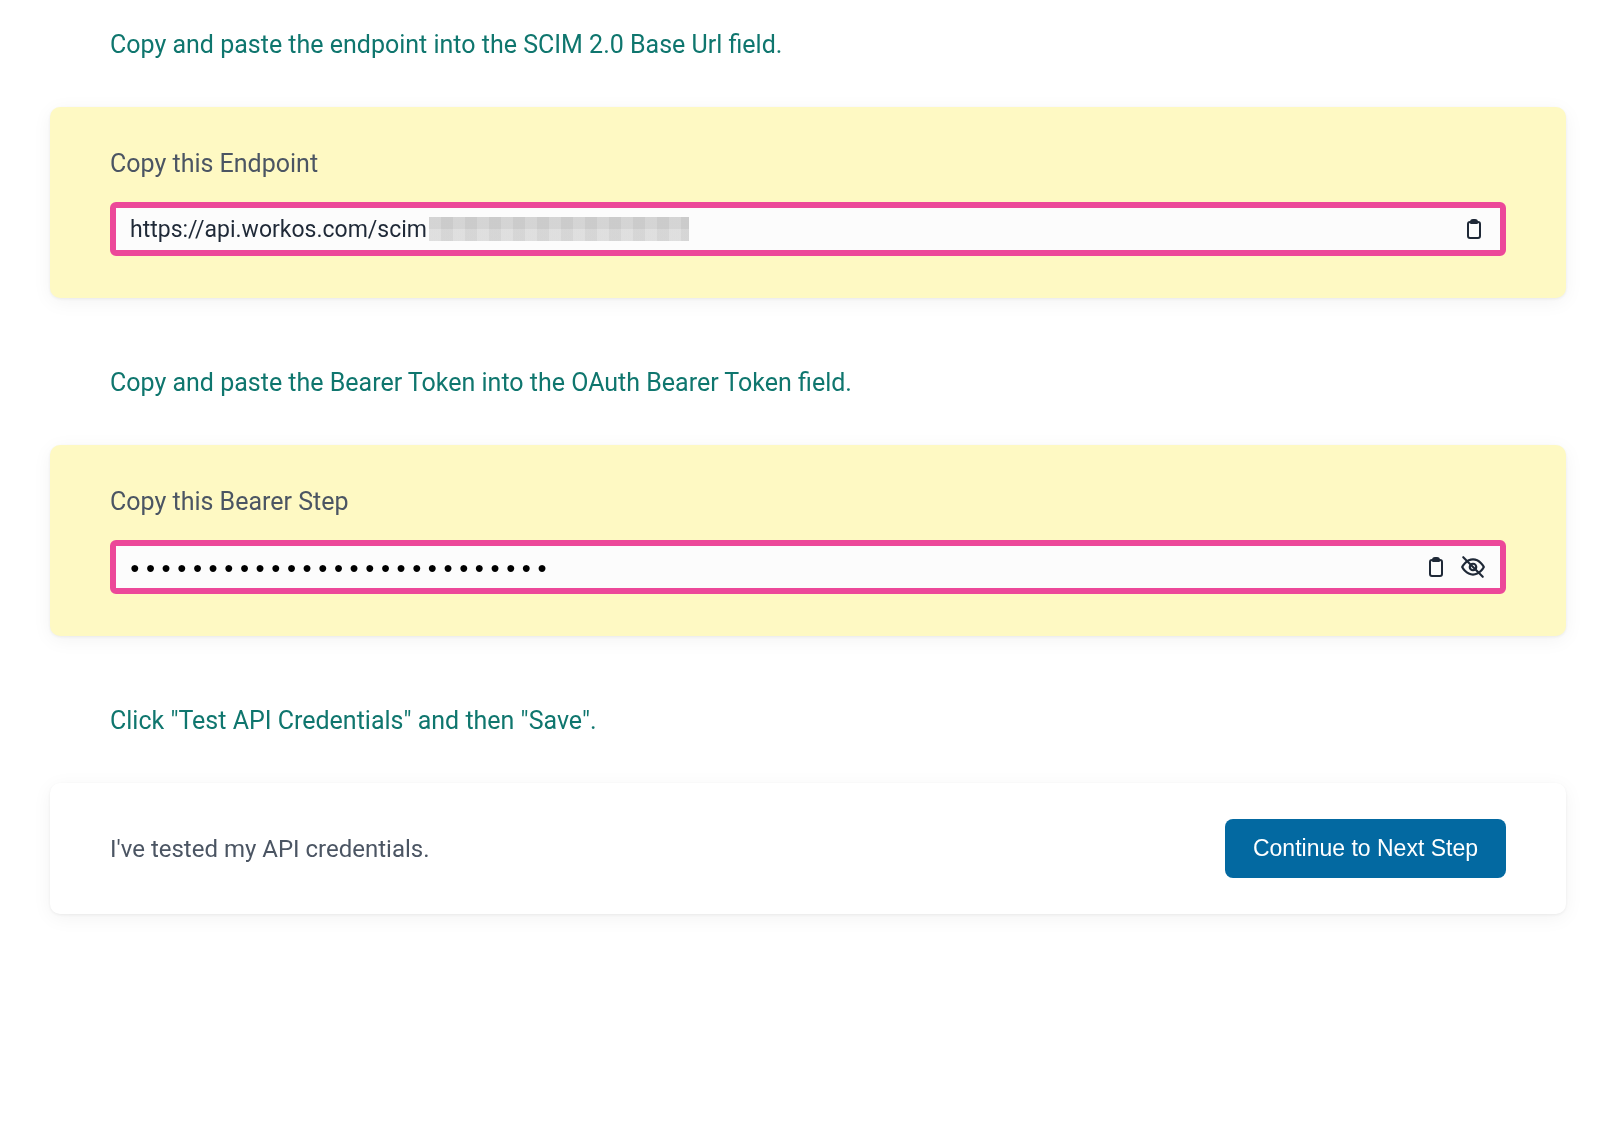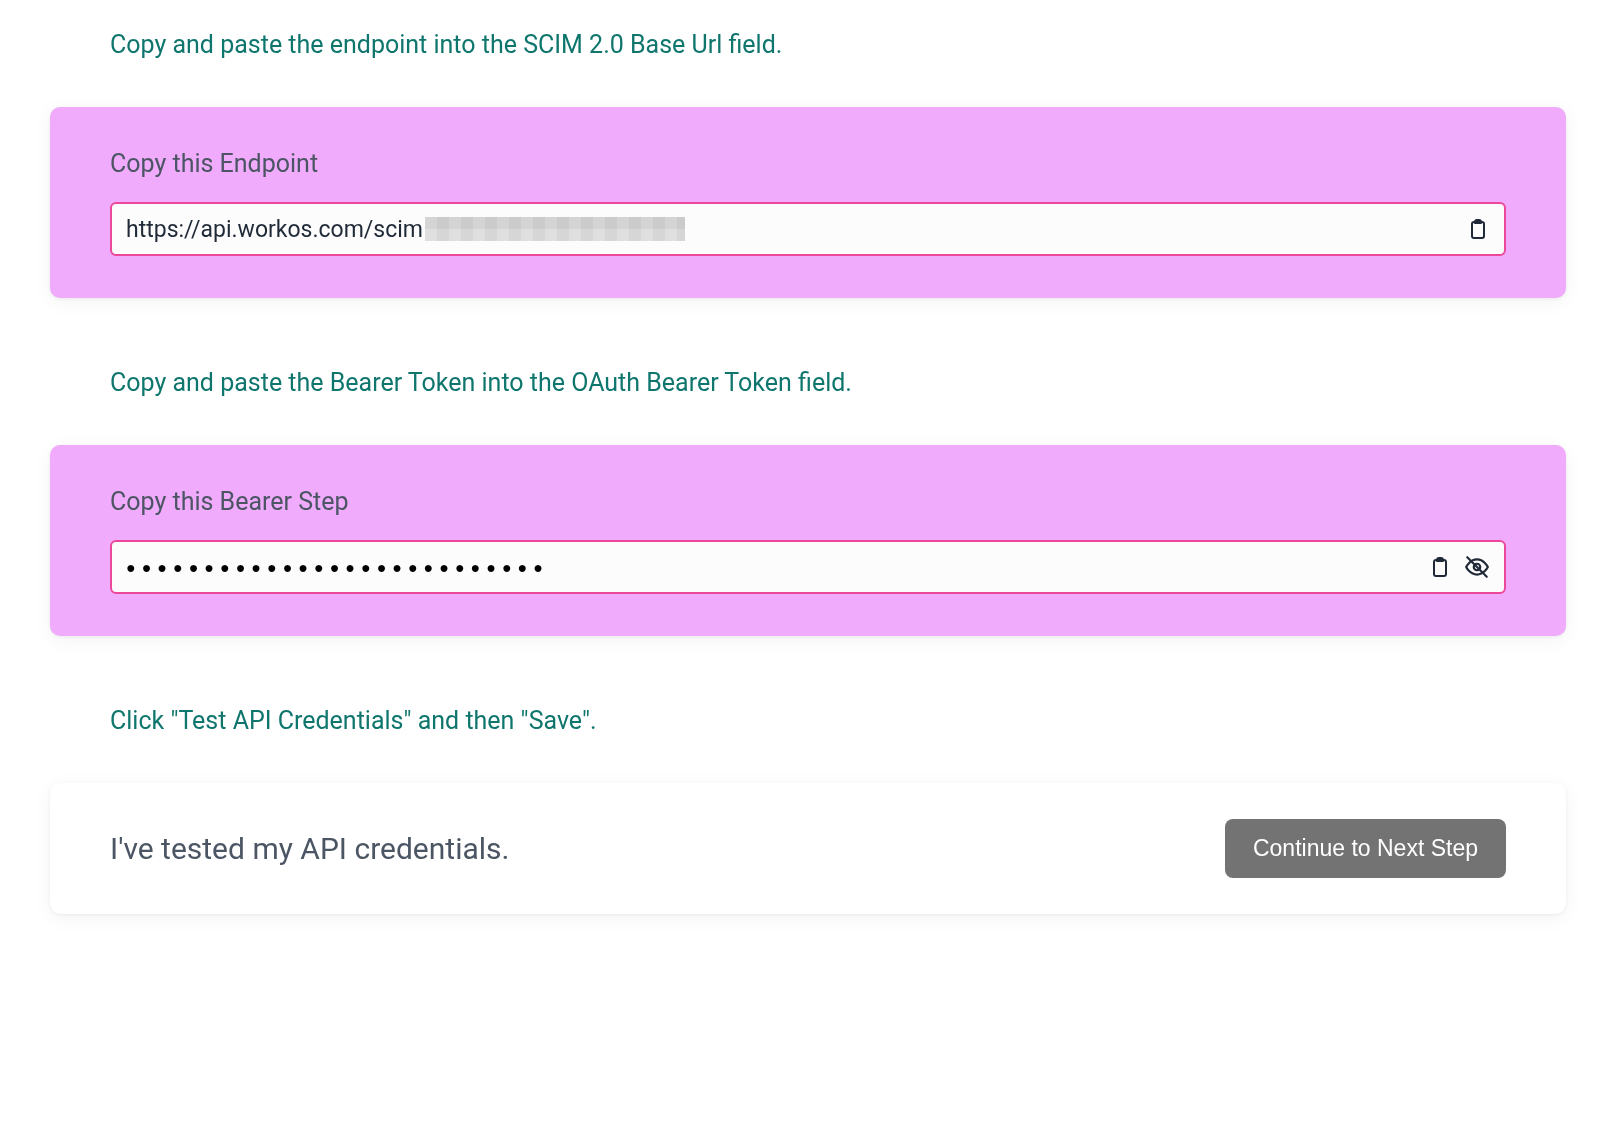--- a/index.html
+++ b/index.html
@@ -13,35 +13,35 @@
       padding: 30px 50px;
       width: 1616px;
     }
     .instruction-text {
       color: #0f766e;
       font-size: 25px;
       margin-bottom: 48px;
       padding-left: 60px;
     }
     .card {
-      background: #f0abfc;
+      background: #fef9c3;
       border-radius: 10px;
       box-shadow: 0 1px 3px rgba(0,0,0,0.06), 0 4px 20px rgba(0,0,0,0.05);
       padding: 42px 60px;
       margin-bottom: 70px;
     }
     .card-label {
       color: #4b5563;
       font-size: 25px;
       margin-bottom: 24px;
     }
     .input-container {
       display: flex;
       align-items: center;
-      border: 2px solid #ec4899;
+      border: 6px solid #ec4899;
       border-radius: 6px;
       background: #fcfcfc;
       padding: 0 14px;
       height: 54px;
     }
     .input-value {
       flex: 1;
       color: #1f2937;
       font-size: 23px;
       border: none;
@@ -85,24 +85,24 @@
       display: flex;
       align-items: center;
       justify-content: space-between;
       background: #ffffff;
       border-radius: 10px;
       box-shadow: 0 1px 3px rgba(0,0,0,0.06), 0 4px 20px rgba(0,0,0,0.05);
       padding: 36px 60px;
     }
     .confirm-text {
       color: #4b5563;
-      font-size: 30px;
+      font-size: 24px;
     }
     .primary-button {
-      background: #737373;
+      background: #0369a1;
       color: #ffffff;
       border: none;
       border-radius: 8px;
       padding: 16px 28px;
       font-size: 23px;
       font-weight: 500;
       cursor: pointer;
     }
   </style>
 </head>

